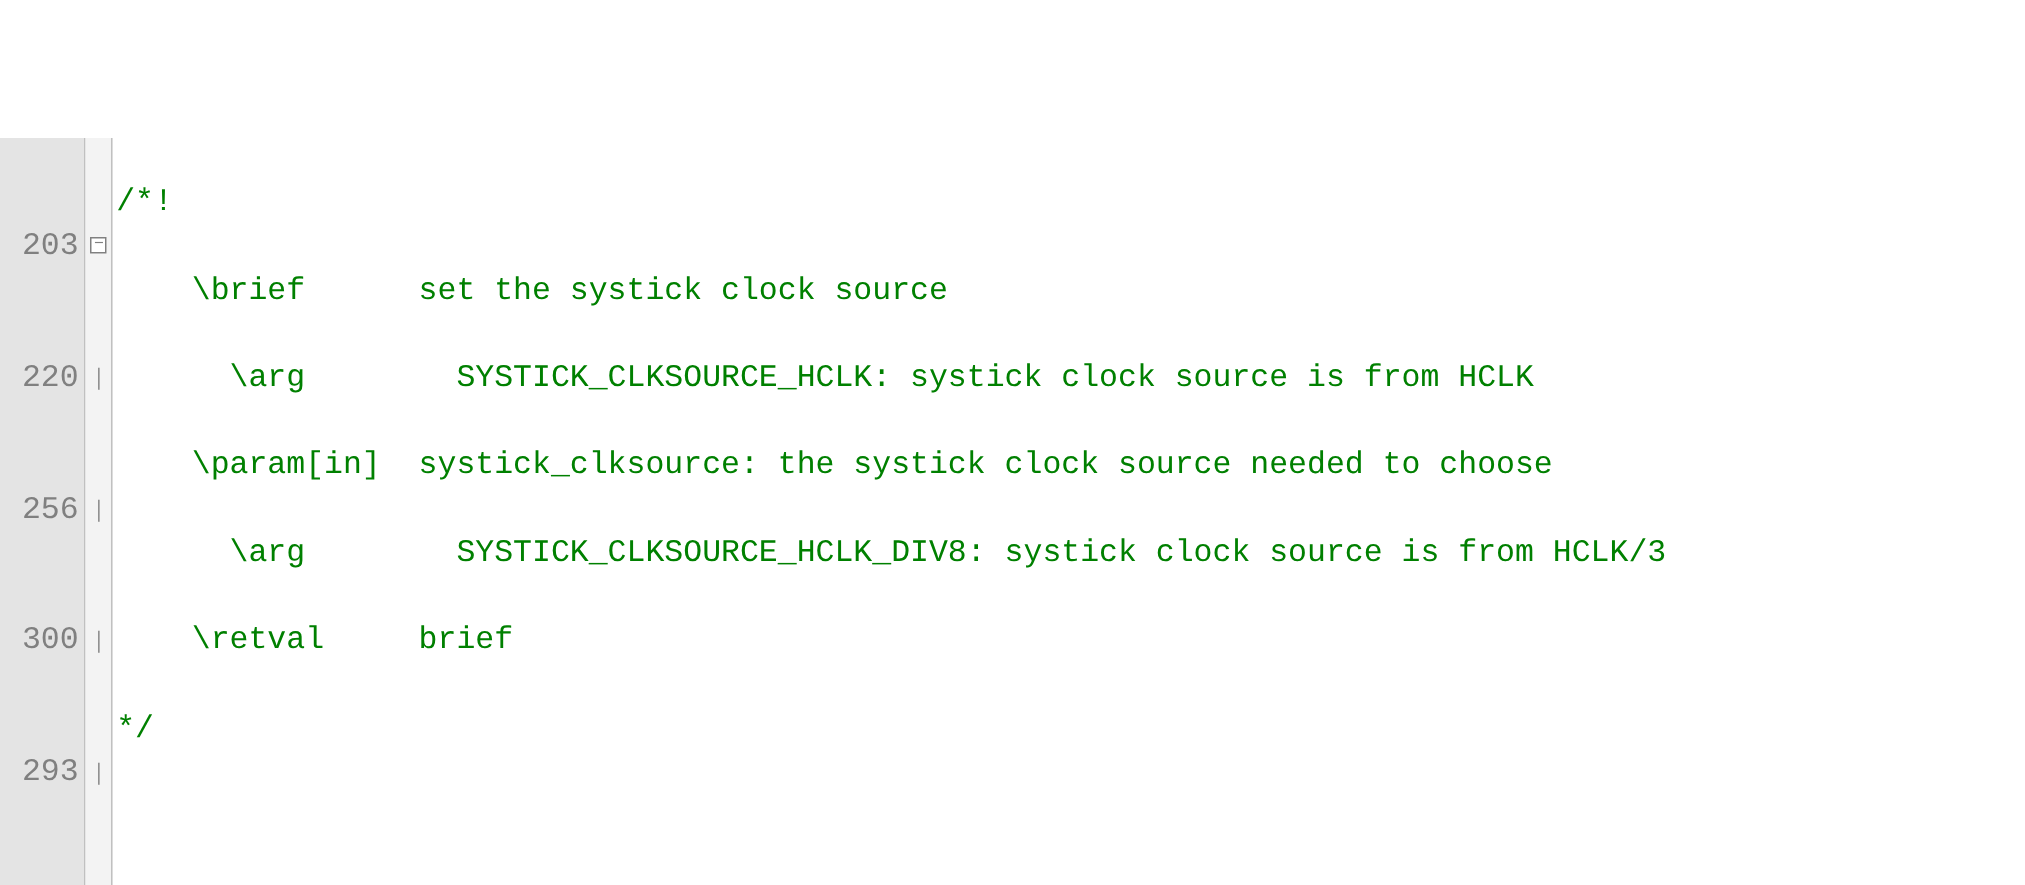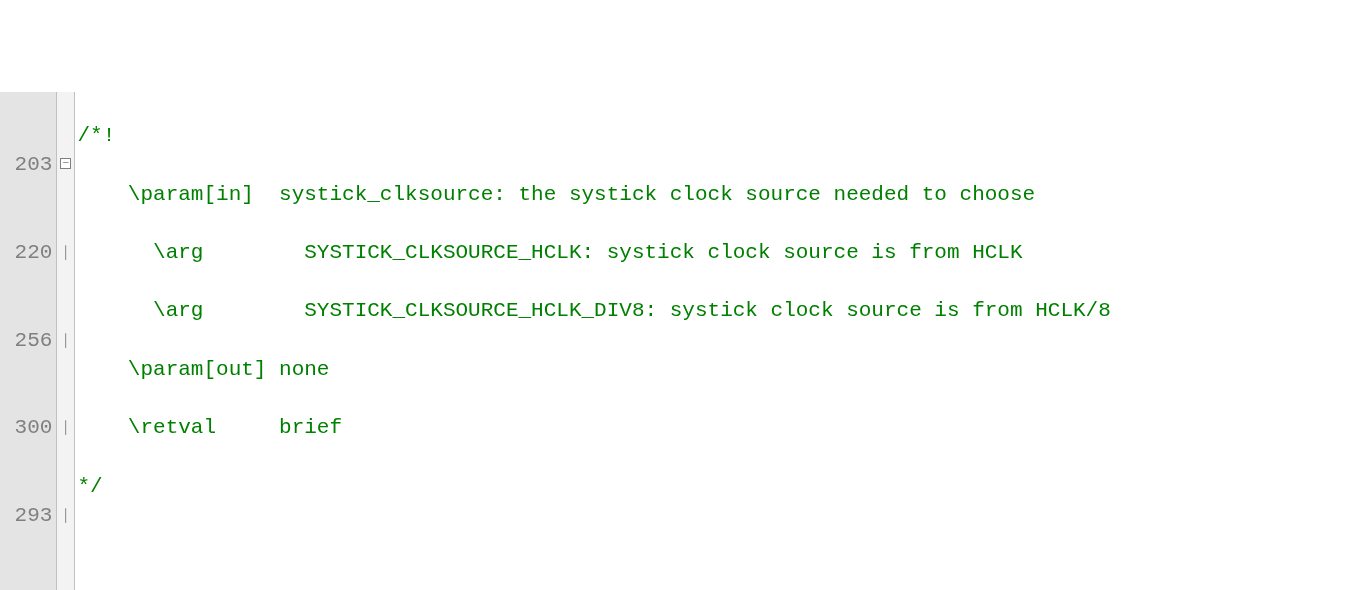--- a/index.html
+++ b/index.html
@@ -101,24 +101,24 @@
     
     
     
     
     
     
   </div>
 
   <div class="code">
 <div class="line"><span class="c-comment">/*!</span></div>
+<div class="line"><span class="c-comment">    \brief      set the systick clock source</span></div>
+<div class="line"><span class="c-comment">      \arg        SYSTICK_CLKSOURCE_HCLK: systick clock source is from HCLK</span></div>
 <div class="line"><span class="c-comment">    \param[in]  systick_clksource: the systick clock source needed to choose</span></div>
-<div class="line"><span class="c-comment">      \arg        SYSTICK_CLKSOURCE_HCLK: systick clock source is from HCLK</span></div>
-<div class="line"><span class="c-comment">      \arg        SYSTICK_CLKSOURCE_HCLK_DIV8: systick clock source is from HCLK/8</span></div>
-<div class="line"><span class="c-comment">    \param[out] none</span></div>
+<div class="line"><span class="c-comment">      \arg        SYSTICK_CLKSOURCE_HCLK_DIV8: systick clock source is from HCLK/3</span></div>
 <div class="line"><span class="c-comment">    \retval     brief</span></div>
 <div class="line"><span class="c-comment">*/</span></div>
 <div class="line"><span class="c-text"></span></div>
 
 
 
 
 
 
 

